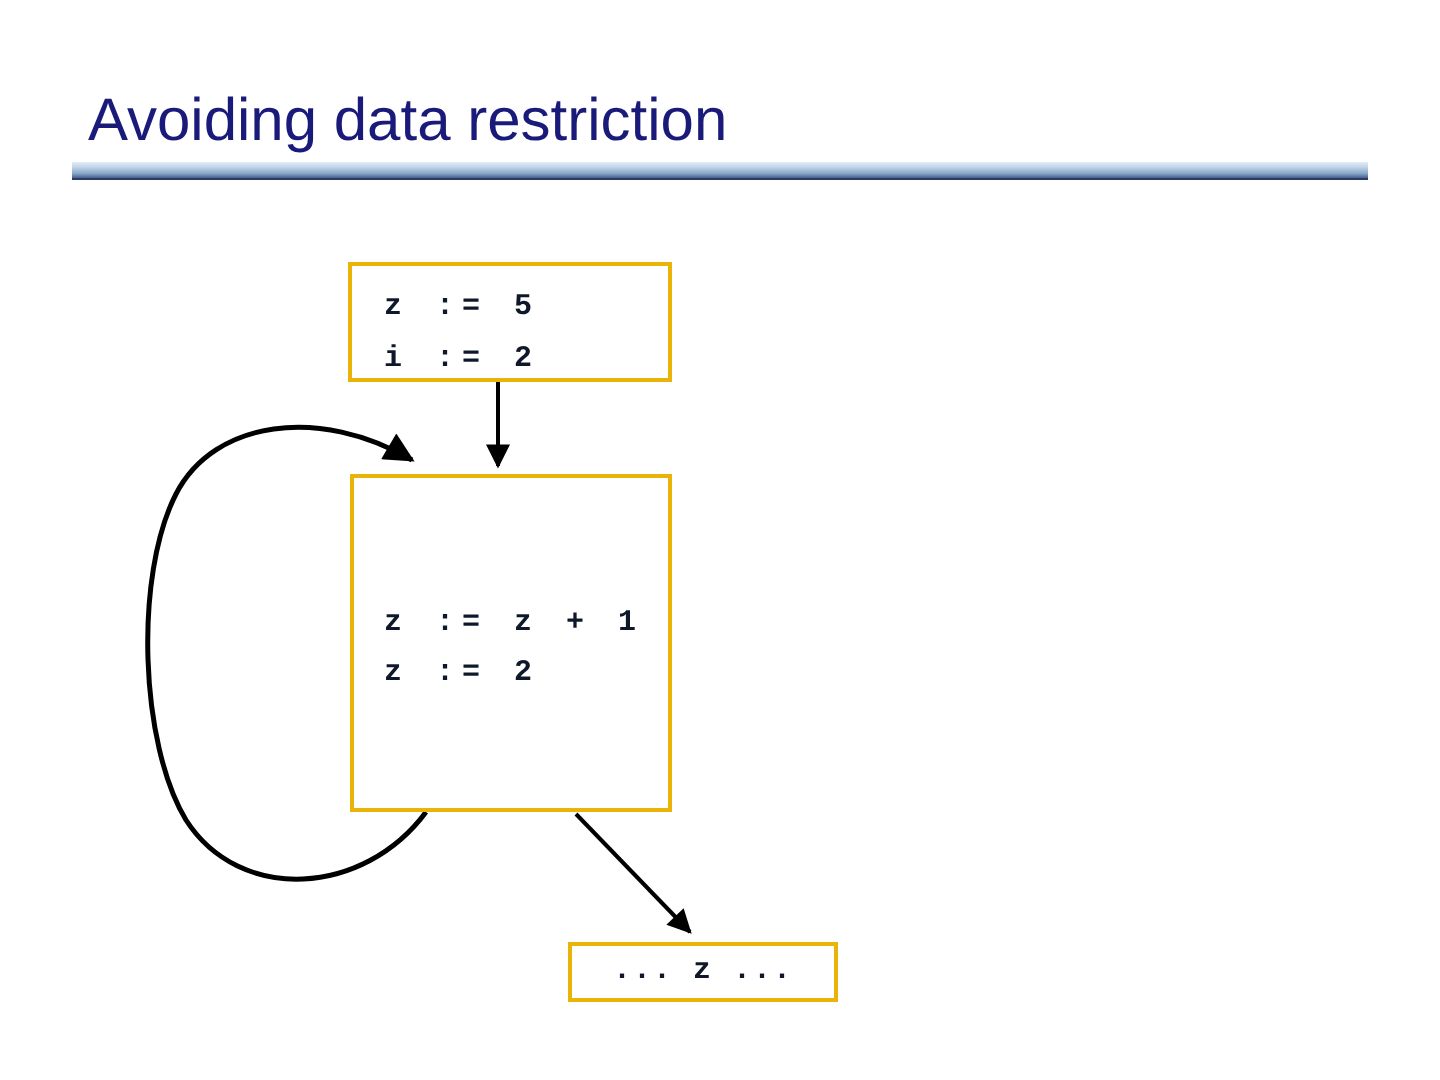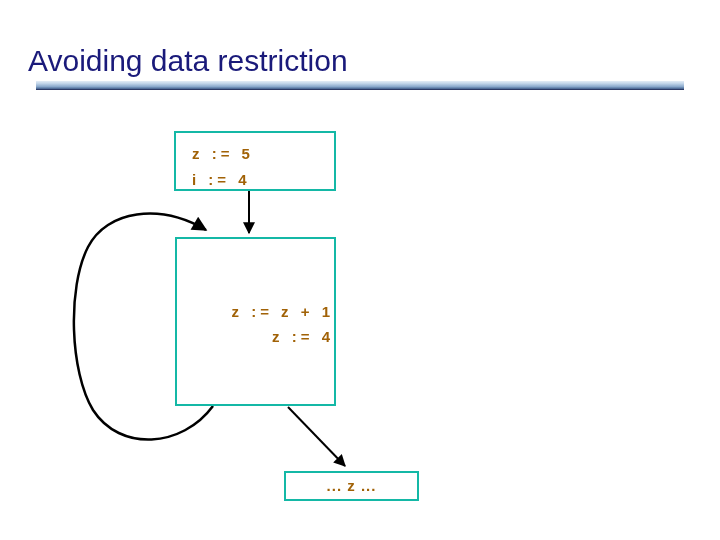--- a/index.html
+++ b/index.html
@@ -10,21 +10,21 @@
   .slide {
     position: relative;
     width: 720px;
     height: 540px;
     background: #ffffff;
     overflow: hidden;
     font-family: "Liberation Sans", sans-serif;
   }
   .title {
     position: absolute;
-    left: 28px;
+    left: 44px;
     top: 44px;
     margin: 0;
     font-size: 30px;
     font-weight: 400;
     color: #1a1a7a;
     letter-spacing: 0px;
     white-space: nowrap;
   }
   .accent-bar {
     position: absolute;
@@ -38,44 +38,43 @@
   .arrows {
     position: absolute;
     left: 0;
     top: 0;
     pointer-events: none;
   }
   .box {
     position: absolute;
     box-sizing: border-box;
     background: #ffffff;
-    border: 2px solid #14b8a6;
-    font-family: Liberation Sans, sans-serif;
+    border: 2px solid #eab308;
+    font-family: Liberation Mono, monospace;
     font-weight: bold;
     font-size: 15px;
-    color: #a16207;
+    color: #0f172a;
   }
   .init-box {
     left: 174px;
     top: 131px;
     width: 162px;
     height: 60px;
     padding: 8px 0 0 16px;
     line-height: 26px;
     letter-spacing: 4px;
   }
   .loop-box {
     left: 175px;
     top: 237px;
     width: 161px;
     height: 169px;
     padding: 60px 0 0 15px;
     line-height: 25px;
     letter-spacing: 4px;
-    text-align: right;
   }
   .result-box {
     left: 284px;
     top: 471px;
     width: 135px;
     height: 30px;
     line-height: 26px;
     letter-spacing: 1px;
     text-align: center;
   }
@@ -101,25 +100,25 @@
 
     <line x1="249" y1="191" x2="249" y2="233" stroke="#000000" stroke-width="2" marker-end="url(#ah)"></line>
 
     <path d="M 213 406 C 182 448, 120 452, 93 410 C 70 372, 67 288, 88 247 C 107 210, 160 203, 206 230" fill="none" stroke="#000000" stroke-width="2.5" marker-end="url(#ah)"></path>
 
     <line x1="288" y1="407" x2="345" y2="466" stroke="#000000" stroke-width="2" marker-end="url(#ah)"></line>
   </svg>
 
   <div class="box init-box">
     <div class="code-line">z := 5</div>
-    <div class="code-line">i := 4</div>
+    <div class="code-line">i := 2</div>
   </div>
 
   <div class="box loop-box">
     <div class="code-line">z := z + 1</div>
-    <div class="code-line">z := 4</div>
+    <div class="code-line">z := 2</div>
   </div>
 
   <div class="box result-box">
     <div class="code-line">... z ...</div>
   </div>
 
 </div>
 
 </body></html>

